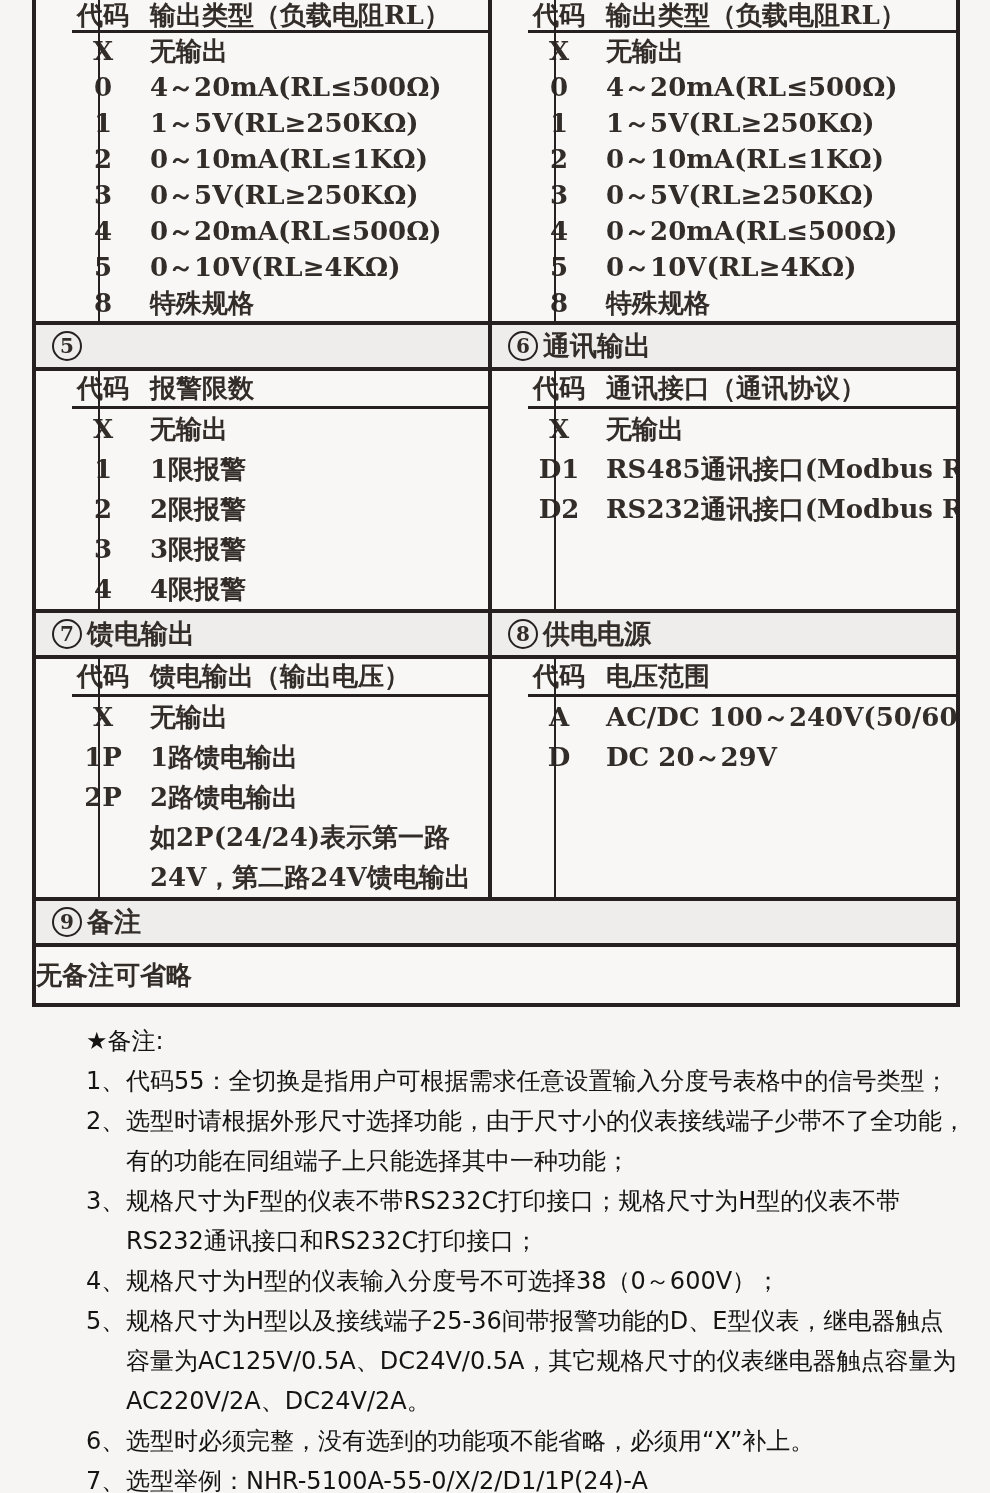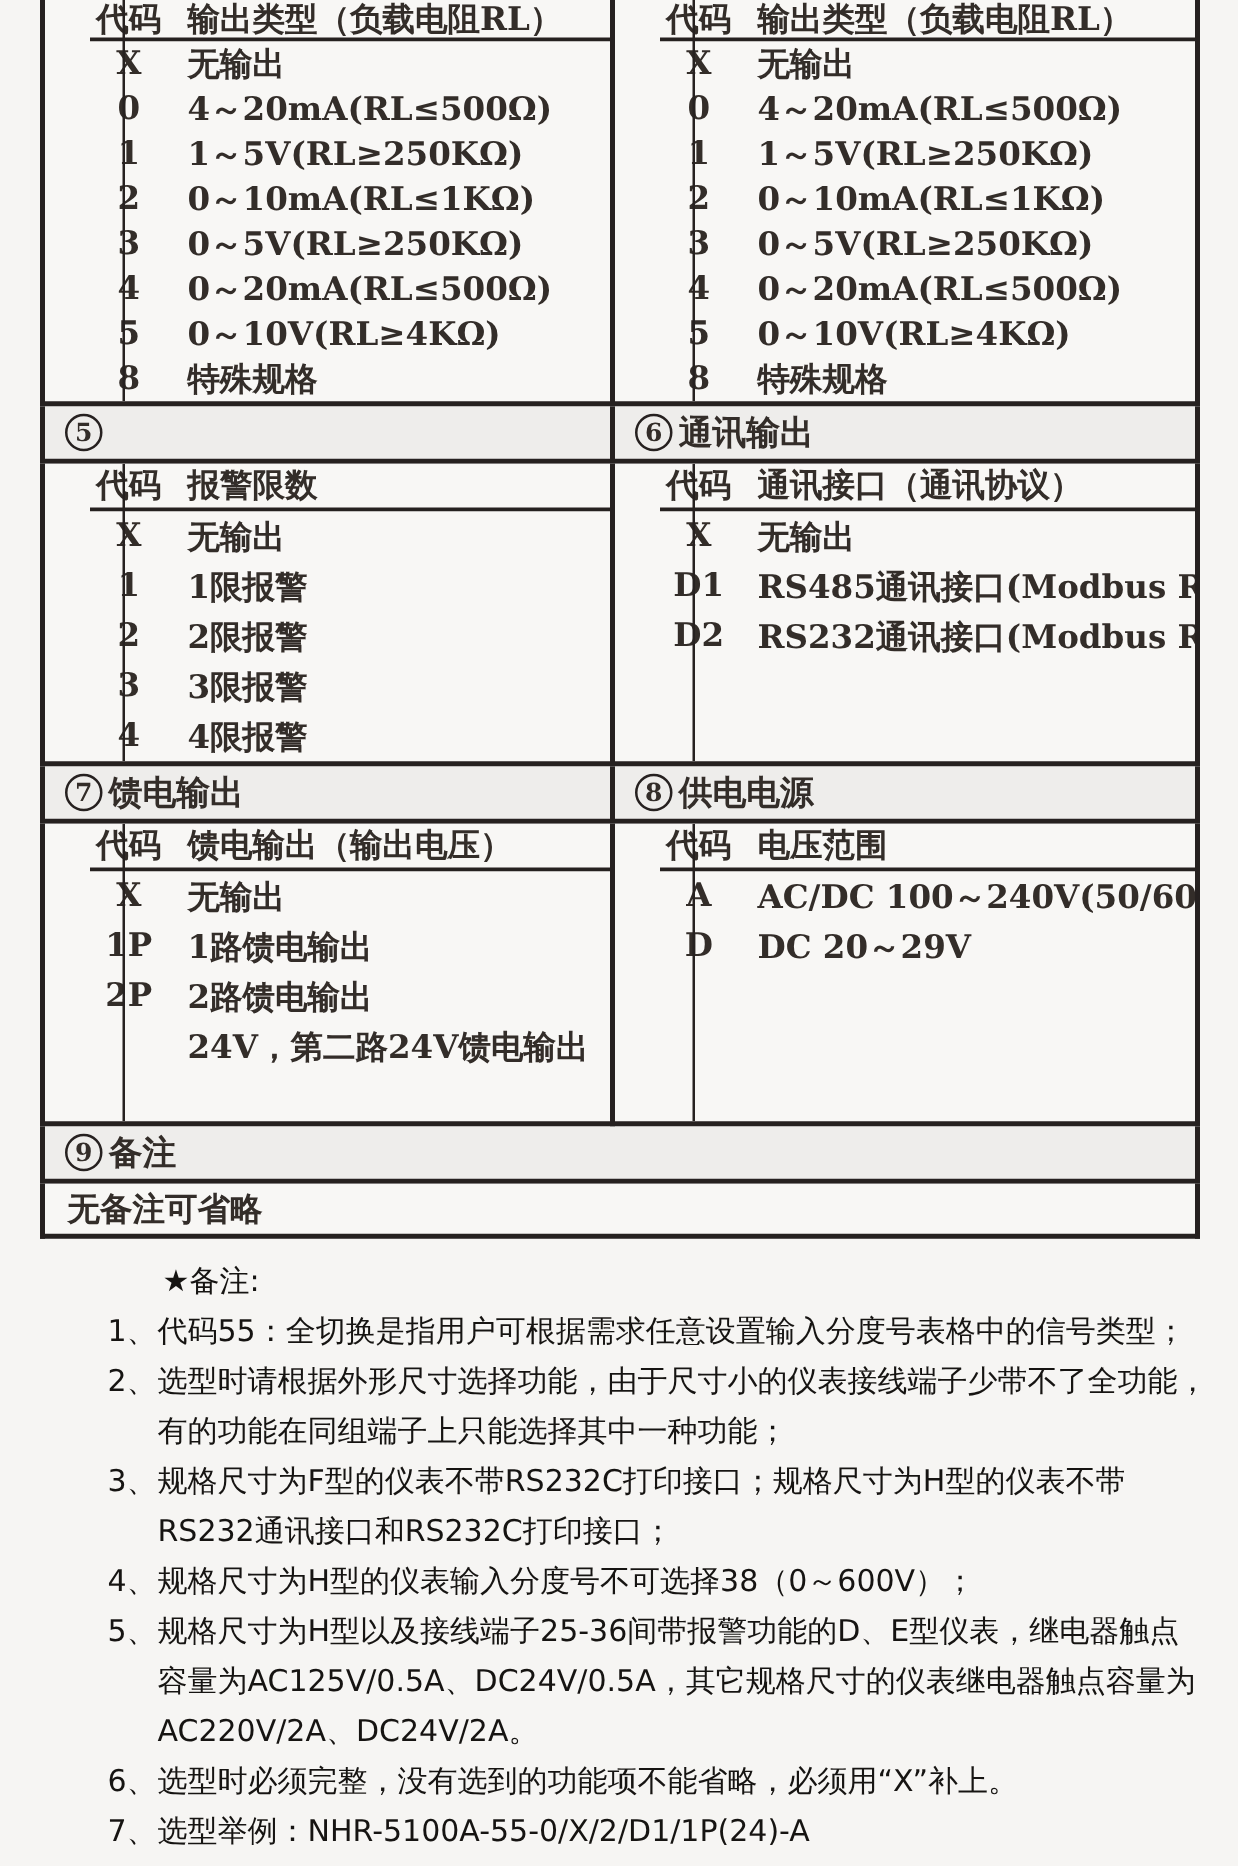--- a/index.html
+++ b/index.html
@@ -61,33 +61,33 @@
     padding-left: 16px;
   }
   .colR .banner { border-left: none; }
   .sn {
     display: inline-flex; width: 30px; height: 30px; flex: none;
     border: 2px solid #262120; border-radius: 50%;
     align-items: center; justify-content: center;
     font-size: 20px; margin-right: 5px;
   }
   .remark-row {
-    height: 44px;
+    height: 60px;
     background: #f8f7f5;
     border: 4px solid #262120;
     border-top: none;
     display: flex; align-items: center;
     font-family: "DejaVu Serif", serif;
     font-weight: bold; font-size: 26px; color: #332d29;
-    padding-left: 18px;
+    padding-left: 0;
   }
 
   
   .notes { padding: 14px 24px 0 54px; font-size: 24px; line-height: 40px; color: #161412; }
-  .notes-title { font-weight: normal; margin-left: 44px; }
+  .notes-title { font-weight: normal; }
   .note { display: flex; }
   .nnum { flex: none; width: 40px; }
   .ntext { flex: 1; }
 </style>
 </head>
 <body>
 
 <div class="page">
   <div class="content">
 
@@ -268,20 +268,24 @@
             <div class="trow">
               <span class="code">1P</span>
               <span class="desc">1路馈电输出</span>
             </div>
             <div class="trow">
               <span class="code">2P</span>
               <span class="desc">2路馈电输出</span>
             </div>
             <div class="trow">
               <span class="code"></span>
+              <span class="desc">如2P(24/24)表示第一路</span>
+            </div>
+            <div class="trow">
+              <span class="code"></span>
               <span class="desc">24V，第二路24V馈电输出</span>
             </div>
           </div>
       </div>
       <div class="colR">
         <div class="tbl">
           <div class="thead">
             <span class="code">代码</span>
             <span class="desc">电压范围</span>
           </div>

